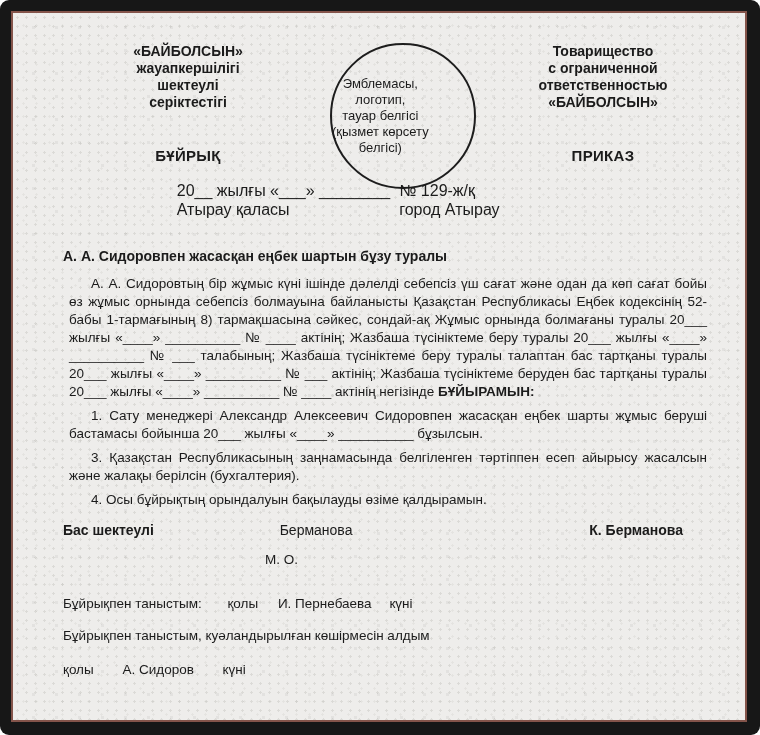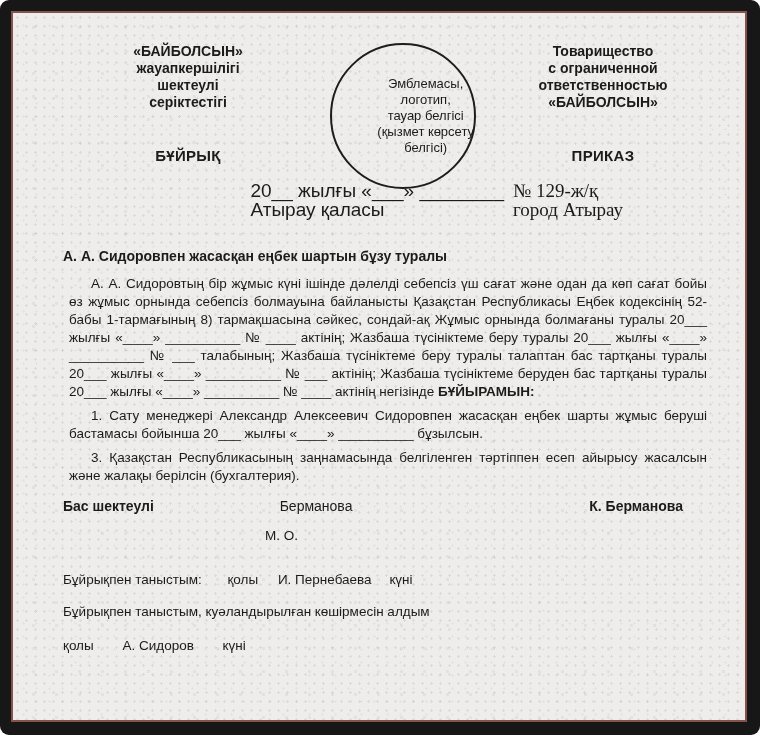--- a/index.html
+++ b/index.html
@@ -21,25 +21,25 @@
     background-position:0 0,4px 6px,9px 3px;
     padding:30px 32px 0 50px;
     overflow:hidden;
   }
   .header{display:grid;grid-template-columns:250px 1fr 220px;align-items:start;}
   .company{font-weight:bold;font-size:14px;line-height:17px;white-space:pre-line;text-align:center;}
   .doctype{font-weight:bold;font-size:15px;margin-top:36px;text-align:center;letter-spacing:.3px;}
   .circle-wrap{display:flex;justify-content:center;}
   .stamp-circle{
     width:146px;height:146px;border:2px solid #1d1d1d;border-radius:50%;
-    display:flex;align-items:center;justify-content:flex-end;text-align:center;
+    display:flex;align-items:center;justify-content:flex-start;text-align:center;
     font-size:13px;line-height:16px;white-space:pre-line;box-sizing:border-box;
   }
-  .meta-row{display:flex;justify-content:flex-end;margin-top:-8px;font-size:19px;line-height:19px;gap:9px;}
-  .meta-right{width:200px;font-family:Liberation Serif, serif;}
+  .meta-row{display:flex;justify-content:center;margin-top:-8px;font-size:16px;line-height:19px;gap:9px;}
+  .meta-right{width:200px;}
   .subject{margin:28px 0 0 0;font-weight:bold;font-size:14px;line-height:18px;}
   .body-par{margin:6px;text-align:justify;text-indent:22px;font-size:13.5px;line-height:18px;}
   .preamble{margin-top:10px;}
   .order-word{font-weight:bold;}
   .sig-row{display:grid;grid-template-columns:1fr 1fr 1fr;margin-top:12px;font-size:14px;line-height:18px;align-items:baseline;}
   .sig-left{font-weight:bold;}
   .sig-mid{text-align:left;}
   .sig-right{text-align:right;font-weight:bold;padding-right:30px;}
   .seal{margin:12px 0 0 202px;font-size:13.5px;line-height:18px;}
   .ack-line{margin-top:26px;font-size:13.5px;line-height:18px;}
@@ -93,20 +93,21 @@
         <div>город Атырау</div>
       </div>
     </div>
 
     <p class="subject">А. А. Сидоровпен жасасқан еңбек шартын бұзу туралы</p>
 
     <p class="body-par preamble"><span>А. А. Сидоровтың бір жұмыс күні ішінде дәлелді себепсіз үш сағат және одан да көп сағат бойы өз жұмыс орнында себепсіз болмауына байланысты Қазақстан Республикасы Еңбек кодексінің 52-бабы 1-тармағының 8) тармақшасына сәйкес, сондай-ақ Жұмыс орнында болмағаны туралы 20___ жылғы «____» __________ № ____ актінің; Жазбаша түсініктеме беру туралы 20___ жылғы «____» __________ № ___ талабының; Жазбаша түсініктеме беру туралы талаптан бас тартқаны туралы 20___ жылғы «____» __________ № ___ актінің; Жазбаша түсініктеме беруден бас тартқаны туралы 20___ жылғы «____» __________ № ____ актінің негізінде </span><span class="order-word">БҰЙЫРАМЫН:</span></p>
 
     <p class="body-par">1. Сату менеджері Александр Алексеевич Сидоровпен жасасқан еңбек шарты жұмыс беруші бастамасы бойынша 20___ жылғы «____» __________ бұзылсын.</p>
     <p class="body-par">3. Қазақстан Республикасының заңнамасында белгіленген тәртіппен есеп айырысу жасалсын және жалақы берілсін (бухгалтерия).</p>
+    <p class="body-par">4. Осы бұйрықтың орындалуын бақылауды өзіме қалдырамын.</p>
 
     <div class="sig-row">
       <div class="sig-left">Бас шектеулі</div>
       <div class="sig-mid">Берманова</div>
       <div class="sig-right">К. Берманова</div>
     </div>
 
     <div class="seal">М. О.</div>
 
     <div class="ack-line">

